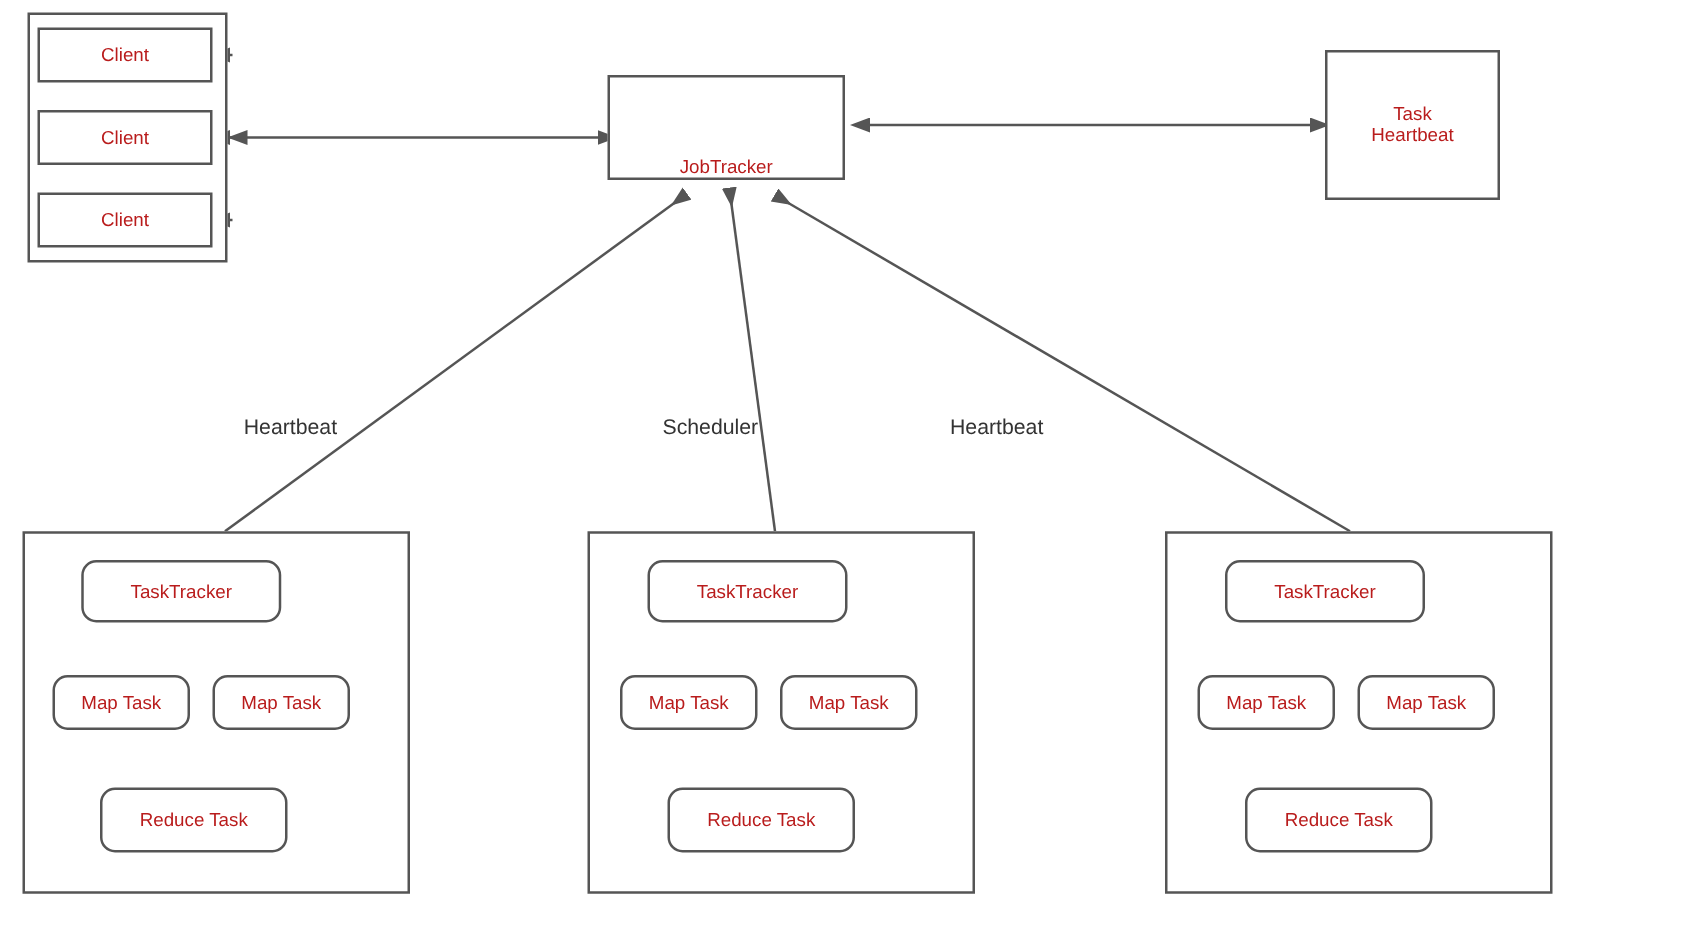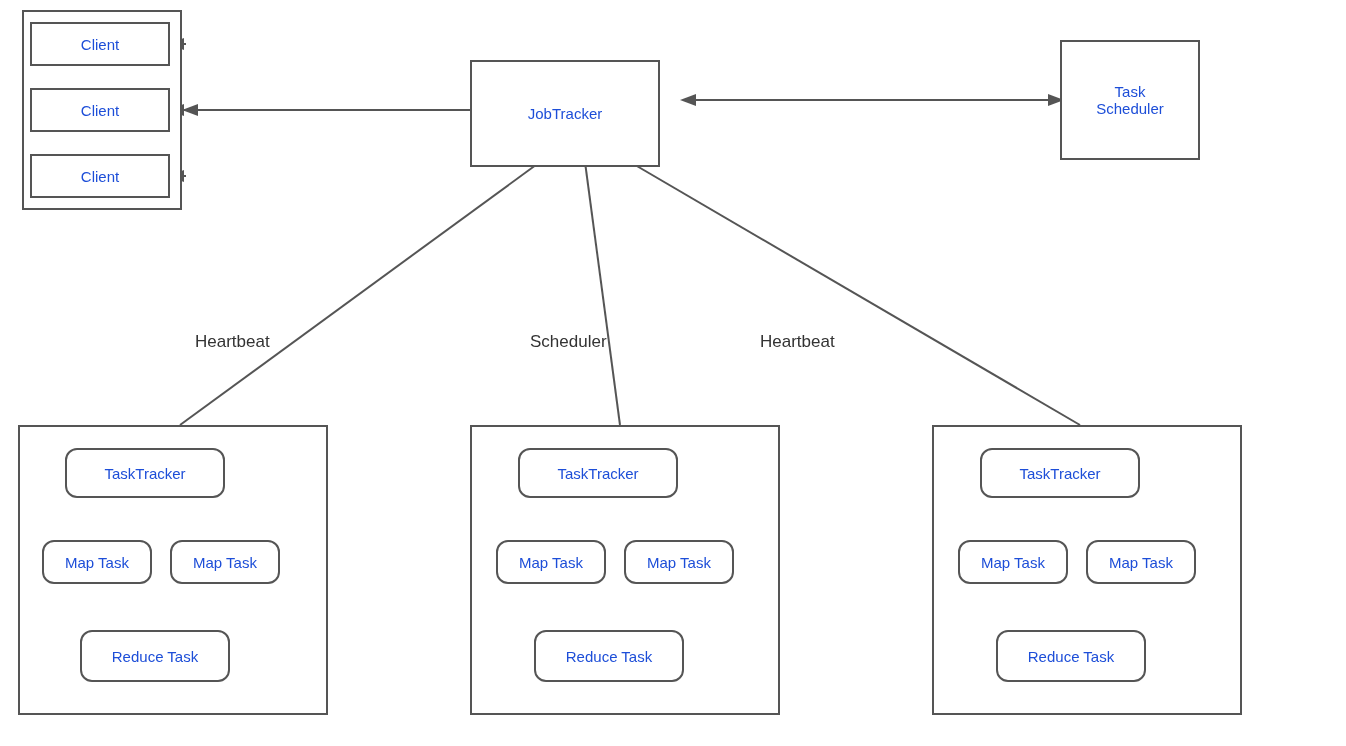--- a/index.html
+++ b/index.html
@@ -18,21 +18,21 @@
     }
     .box {
       position: absolute;
       border: 2px solid #555;
       background: #fff;
       display: flex;
       align-items: center;
       justify-content: center;
       text-align: center;
       font-size: 15px;
-      color: #1d4ed8;
+      color: #b91c1c;
     }
     .box-rounded {
       border-radius: 12px;
     }
     .box-rect {
       border-radius: 0;
     }
     svg.arrows {
       position: absolute;
       top: 0;
@@ -118,27 +118,27 @@
   <div class="box box-rect" style="left:30px; top:22px; width:140px; height:44px;">
     <span>Client</span>
   </div>
   <div class="box box-rect" style="left:30px; top:88px; width:140px; height:44px;">
     <span>Client</span>
   </div>
   <div class="box box-rect" style="left:30px; top:154px; width:140px; height:44px;">
     <span>Client</span>
   </div>
 
-  <div class="box box-rect" style="left:470px; top:60px; width:190px; height:107px;">
+  <div class="box box-rect" style="left:486px; top:60px; width:190px; height:84px;align-items:flex-end;">
     <span>JobTracker</span>
   </div>
 
   <div class="box box-rect" style="left:1060px; top:40px; width:140px; height:120px; font-size:15px; white-space: pre-line;">
     <span>Task
-Scheduler</span>
+Heartbeat</span>
   </div>
 
   <div class="label" style="left:195px; top:332px;">
     <span>Heartbeat</span>
   </div>
   <div class="label" style="left:530px; top:332px;">
     <span>Scheduler</span>
   </div>
   <div class="label" style="left:760px; top:332px;">
     <span>Heartbeat</span>

